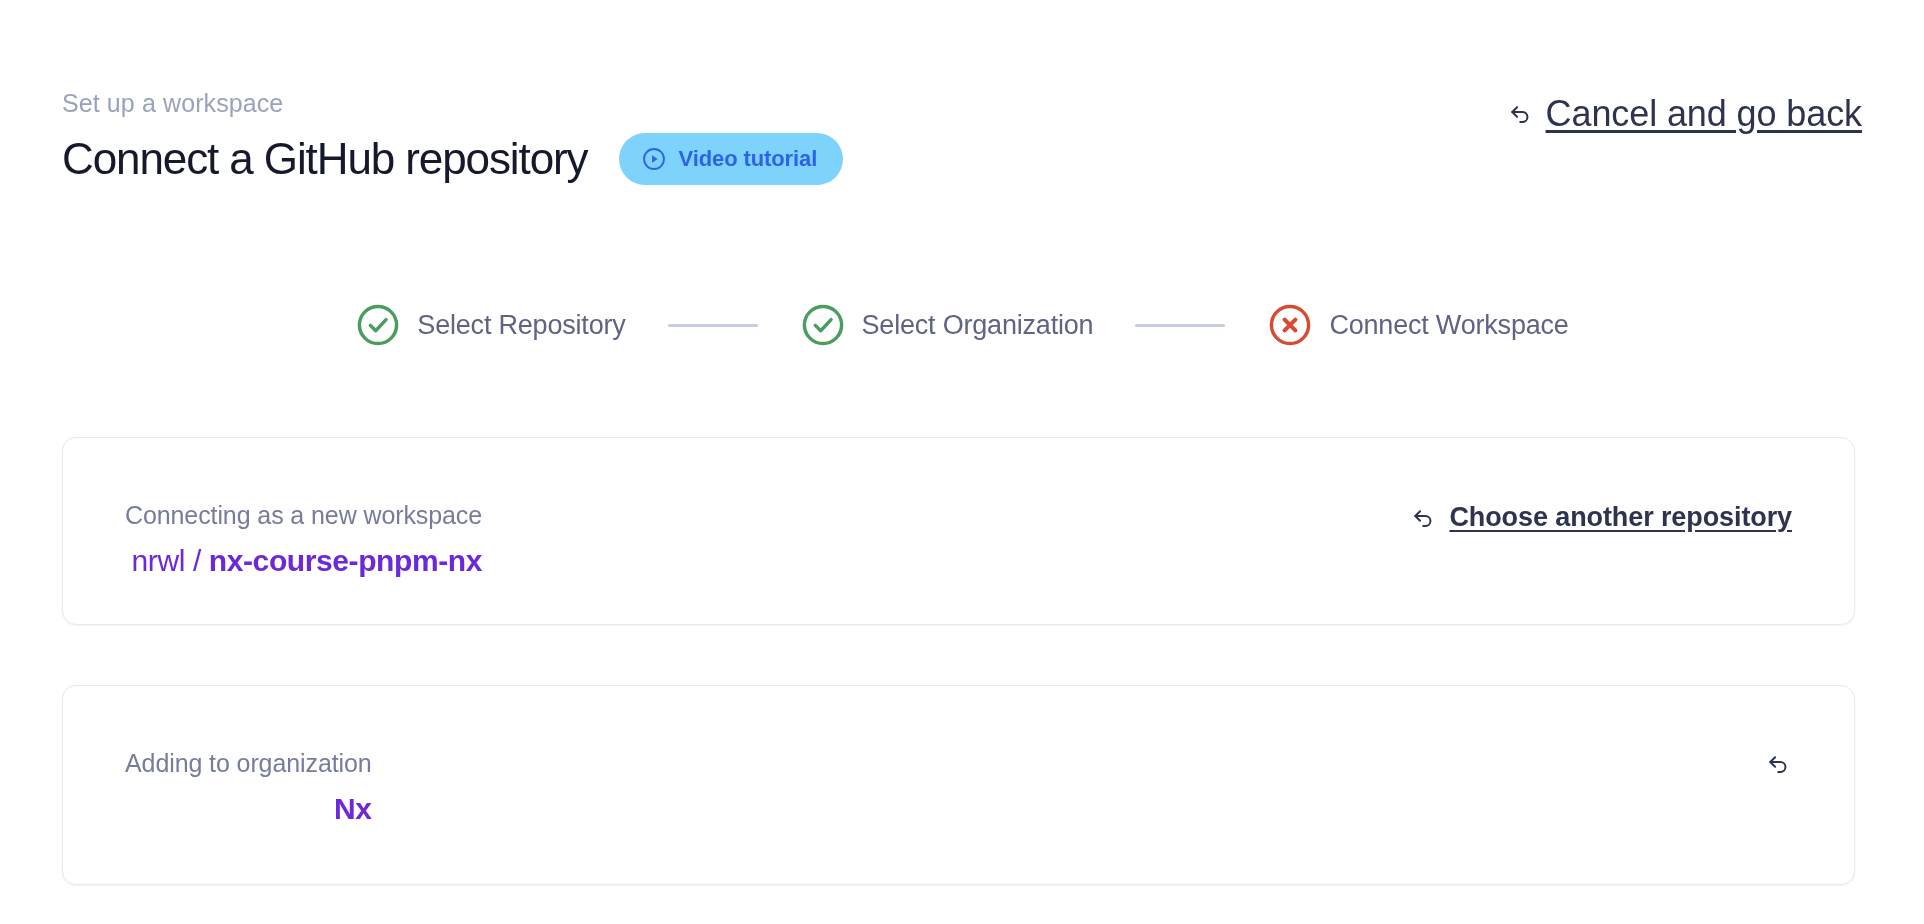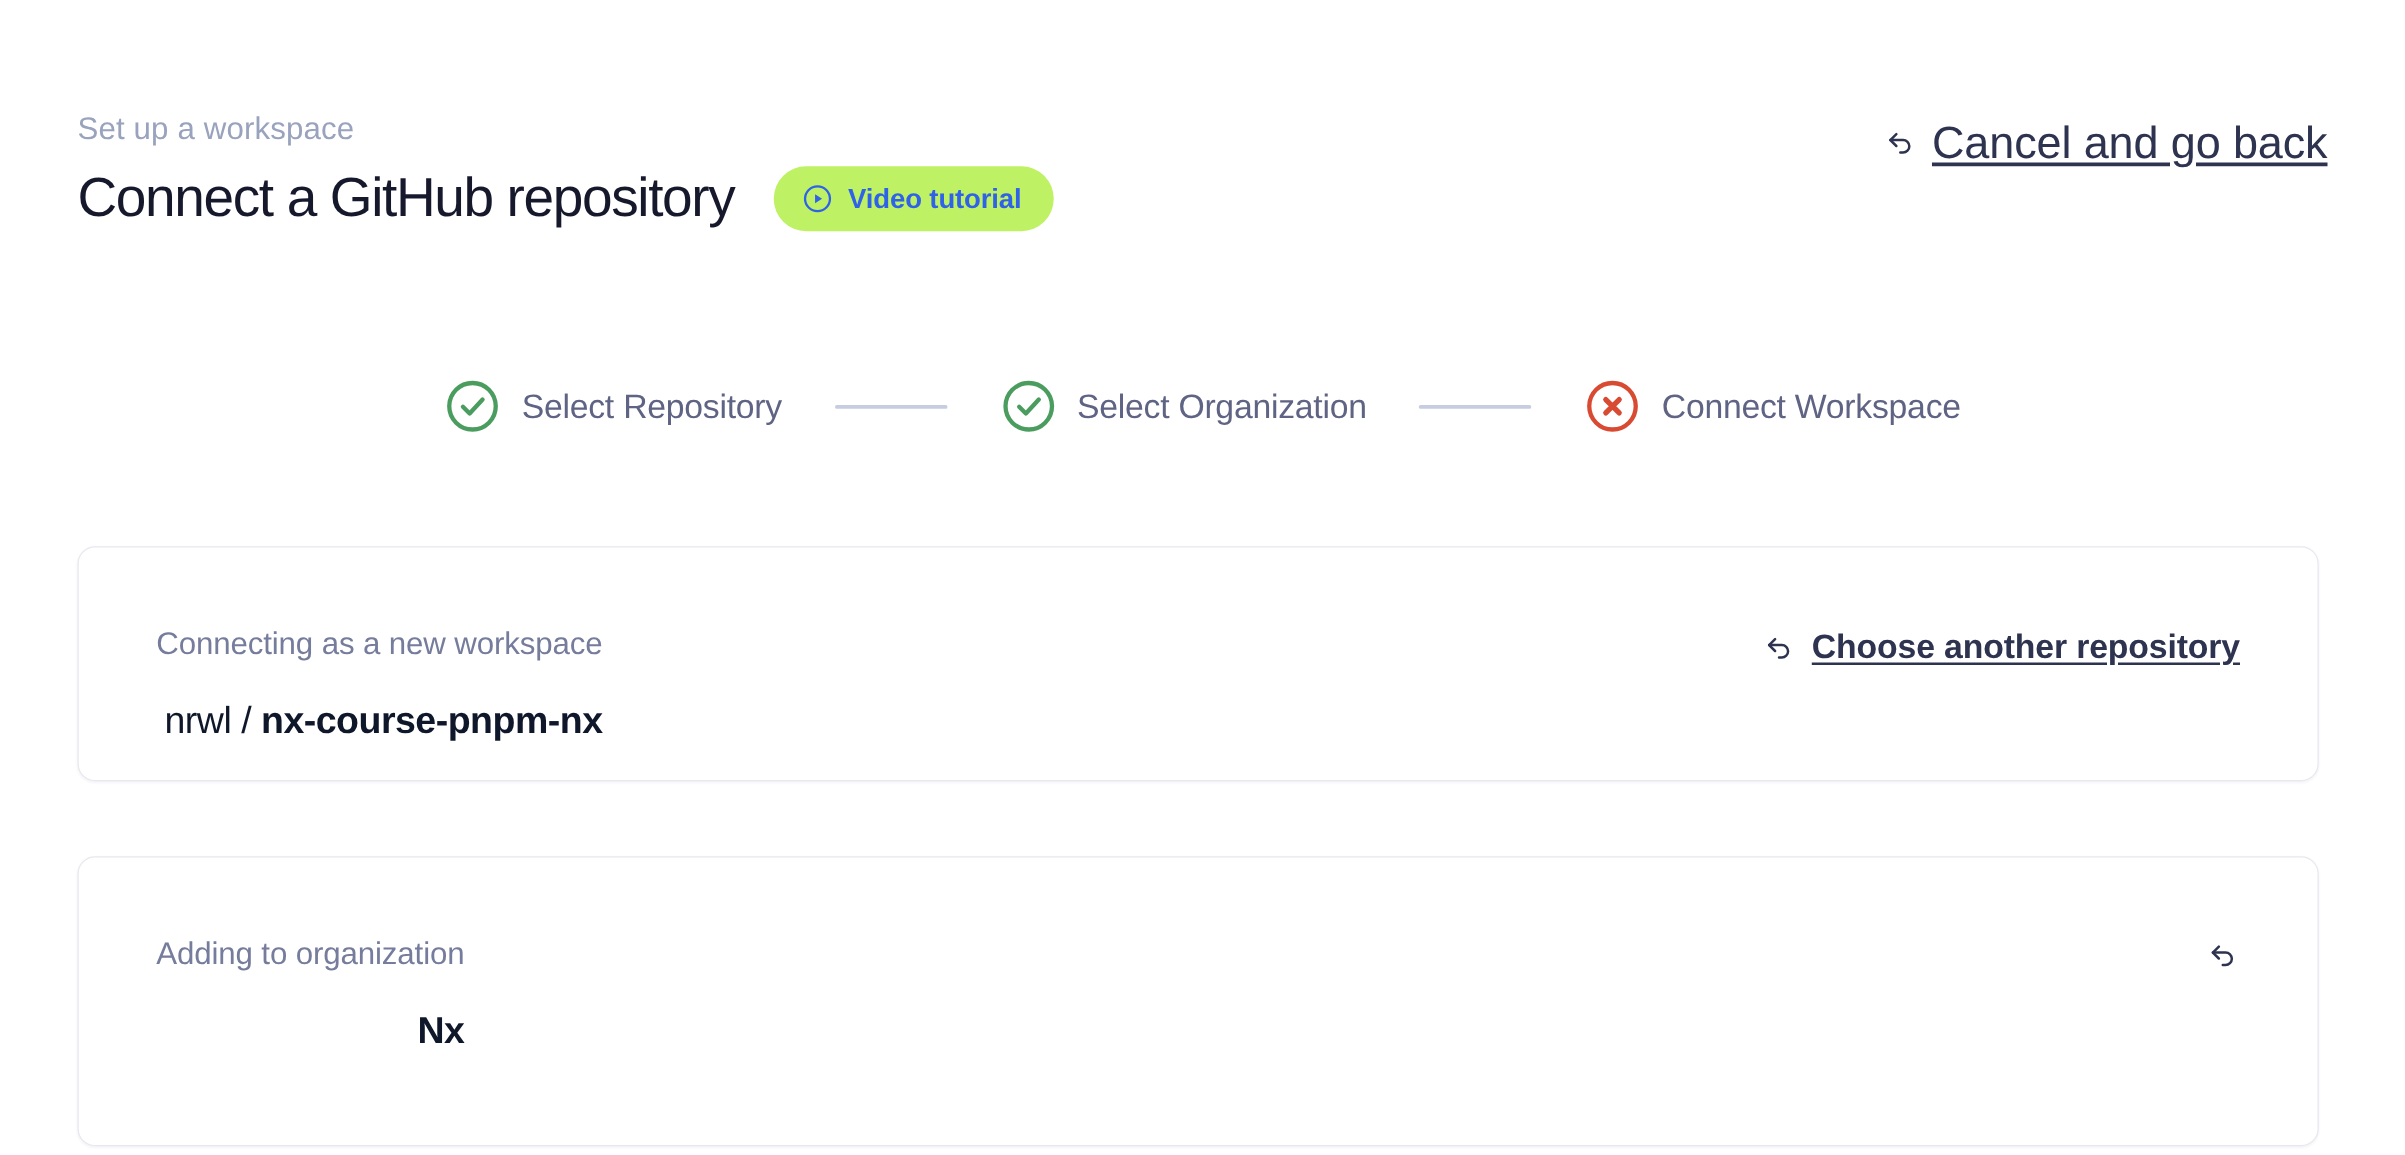--- a/index.html
+++ b/index.html
@@ -42,21 +42,21 @@
     font-weight: normal;
     color: #16182c;
     letter-spacing: -1.1px;
     line-height: 60px;
     white-space: nowrap;
   }
   .video-badge {
     display: inline-flex;
     align-items: center;
     gap: 11px;
-    background: #bef264;
+    background: #7dd3fc;
     border-radius: 28px;
     padding: 13px 26px 13px 22px;
     margin-left: 32px;
     cursor: pointer;
     white-space: nowrap;
   }
   .video-badge .label {
     font-size: 22px;
     font-weight: bold;
     color: #2f62e8;
@@ -125,33 +125,33 @@
     border: 1px solid #e7e8f0;
     border-radius: 14px;
     box-shadow: 0 1px 2px rgba(30, 34, 70, 0.05);
     display: flex;
     align-items: flex-start;
     justify-content: space-between;
     padding: 62px 62px 62px 62px;
     text-align: right;
   }
   #card-repository { top: 437px; height: 188px; }
-  #card-organization { top: 685px; height: 232px; }
+  #card-organization { top: 685px; height: 200px; }
 
   .card-info { display: flex; flex-direction: column; }
   .card-caption {
     font-size: 25px;
     color: #767c9c;
     letter-spacing: -0.1px;
     line-height: 30px;
   }
   .card-value {
-    margin-top: 29px;
+    margin-top: 13px;
     font-size: 30px;
-    color: #0f172a;
+    color: #6d28d9;
     letter-spacing: -0.4px;
     line-height: 36px;
     white-space: nowrap;
   }
   .card-value .owner { font-weight: normal; }
   .card-value .sep { font-weight: normal; }
   .card-value .repo { font-weight: bold; }
   .card-value.medium { font-weight: bold; }
 
   .card-action {

